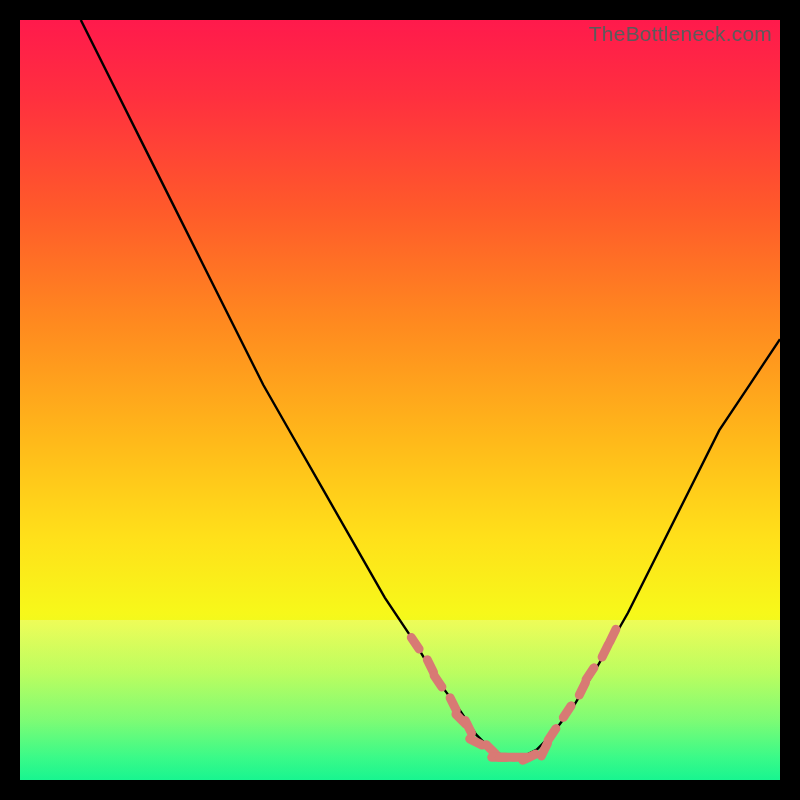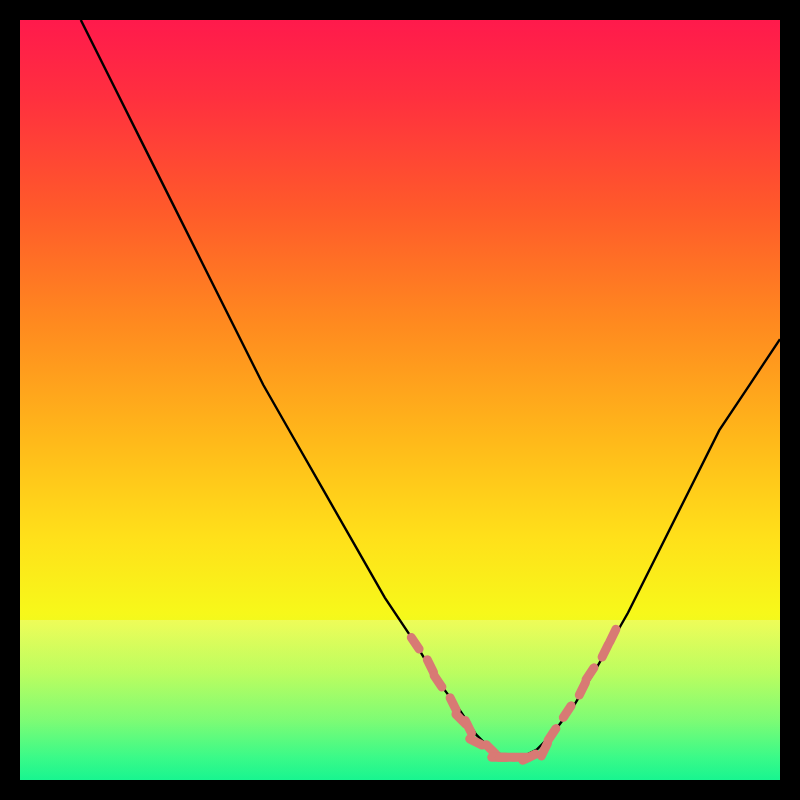--- a/index.html
+++ b/index.html
@@ -80,13 +80,14 @@
         <line x1="502.9" y1="740.3" x2="515.5" y2="734.1" stroke="#d87a74" stroke-width="9" stroke-linecap="round"></line>
         <line x1="521.3" y1="735.9" x2="527.5" y2="723.3" stroke="#d87a74" stroke-width="9" stroke-linecap="round"></line>
         <line x1="528.1" y1="720.2" x2="535.9" y2="708.6" stroke="#d87a74" stroke-width="9" stroke-linecap="round"></line>
         <line x1="543.3" y1="697.4" x2="551.1" y2="685.8" stroke="#d87a74" stroke-width="9" stroke-linecap="round"></line>
         <line x1="559.3" y1="675.1" x2="565.5" y2="662.5" stroke="#d87a74" stroke-width="9" stroke-linecap="round"></line>
         <line x1="566.1" y1="659.4" x2="573.9" y2="647.8" stroke="#d87a74" stroke-width="9" stroke-linecap="round"></line>
         <line x1="582.1" y1="637.1" x2="588.3" y2="624.5" stroke="#d87a74" stroke-width="9" stroke-linecap="round"></line>
         <line x1="589.7" y1="621.9" x2="595.9" y2="609.3" stroke="#d87a74" stroke-width="9" stroke-linecap="round"></line>
       </g>
   </svg>
+  <div class="watermark">TheBottleneck.com</div>
 </div>
 
 </body></html>

